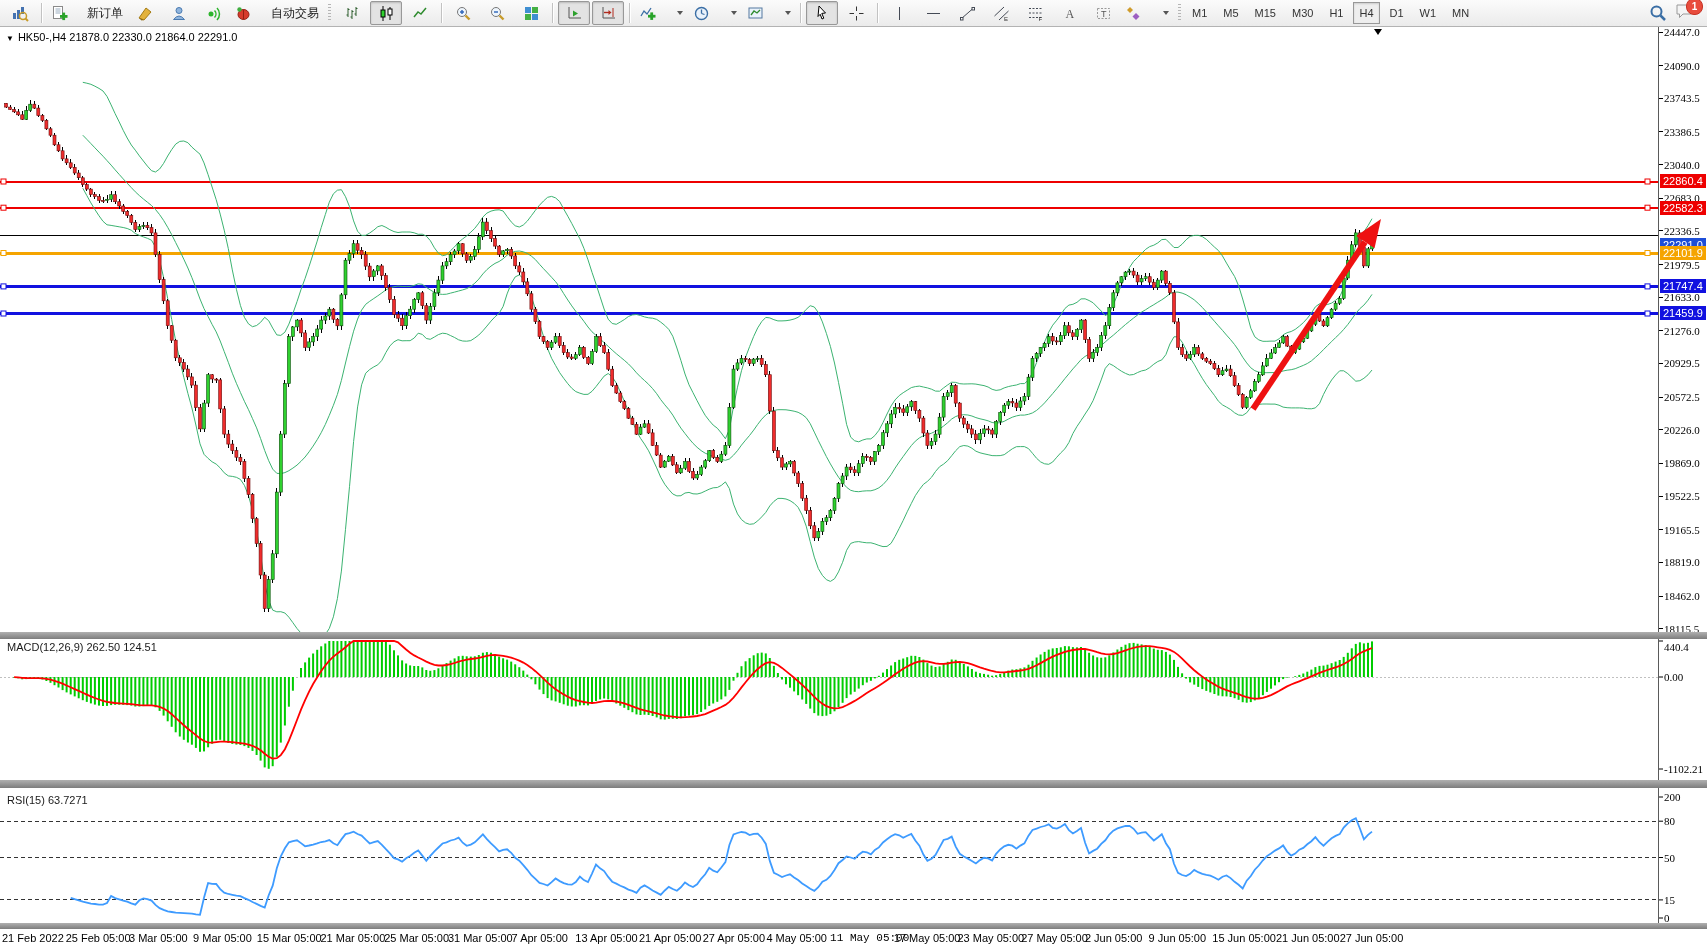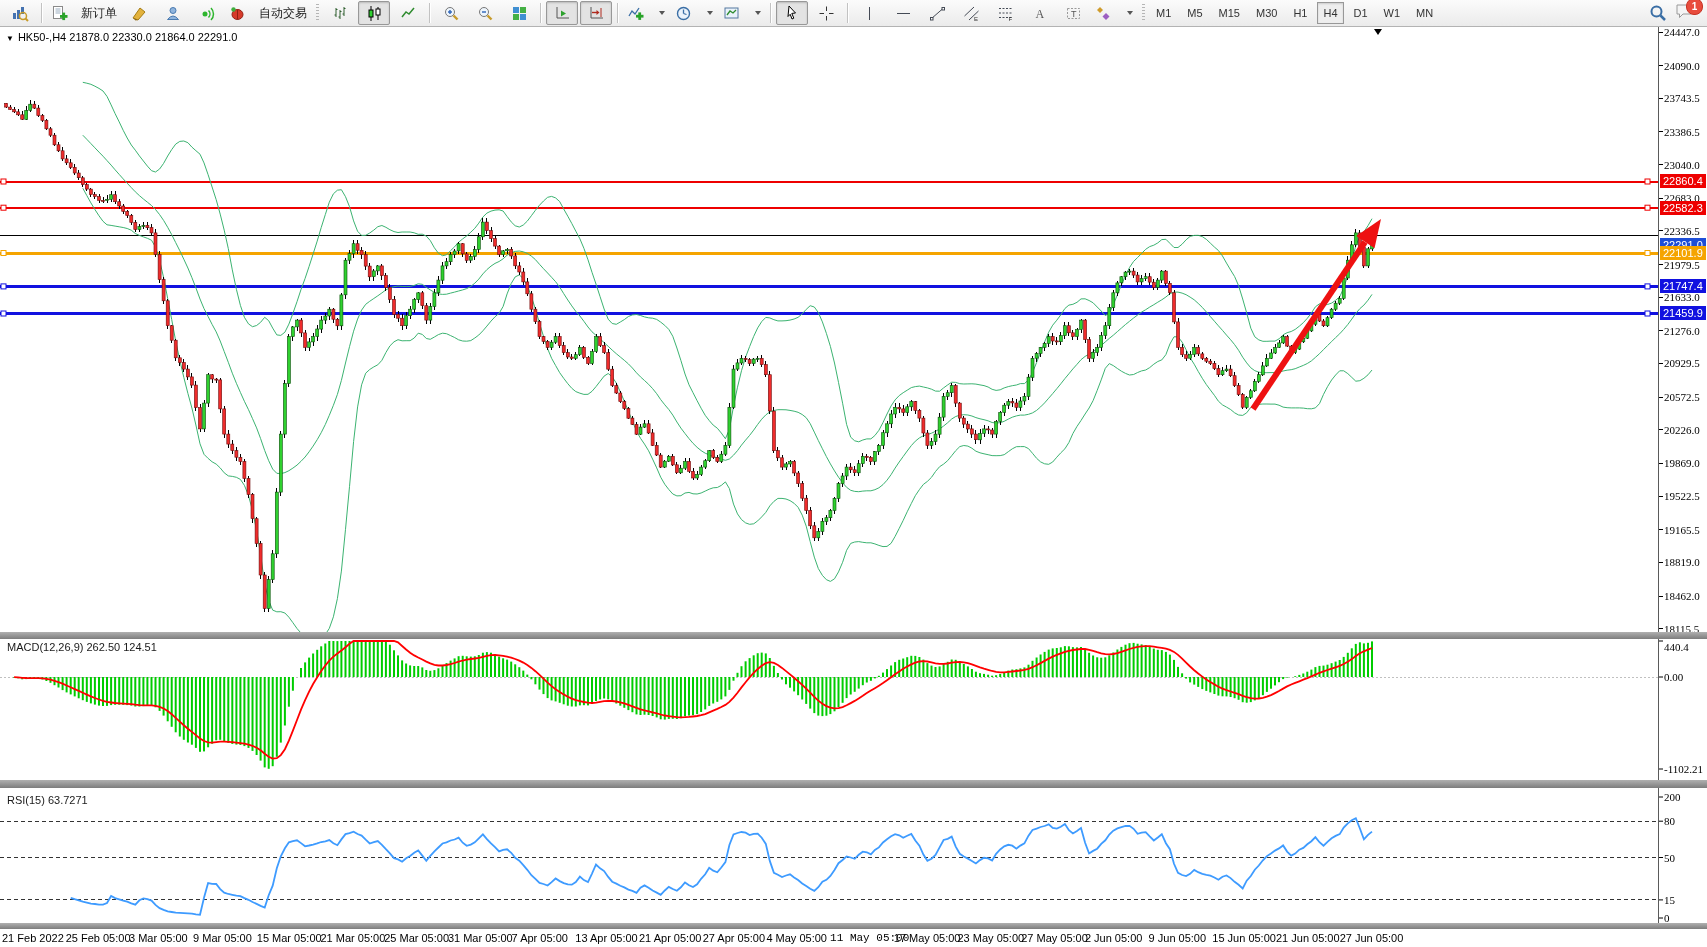--- a/index.html
+++ b/index.html
@@ -2,21 +2,21 @@
 <html><head>
 <meta charset="utf-8">
 <style>
   html,body{margin:0;padding:0;}
   body{width:1707px;height:947px;overflow:hidden;background:#fff;position:relative;
        font-family:"Liberation Sans",sans-serif;}
   
   #toolbar{position:absolute;left:0;top:0;width:1707px;height:27px;box-sizing:border-box;
     background:linear-gradient(#fbfbfb,#ebebeb);border-bottom:1px solid #b3b3b3;
     display:flex;align-items:center;padding:0 4px;gap:2px;z-index:20;}
-  .tbtn{height:22px;min-width:24px;display:flex;align-items:center;justify-content:center;gap:13px;
+  .tbtn{height:22px;min-width:24px;display:flex;align-items:center;justify-content:center;gap:19px;
     padding:0 3px;border:1px solid transparent;border-radius:2px;font-size:12px;color:#222;white-space:nowrap;text-align:center;}
   .tbtn.pressed{border:1px solid #98989 8;border:1px solid #989898;background:#e3e3e3;box-shadow:inset 0 1px 2px rgba(0,0,0,.18);}
   .sep{width:1px;height:20px;background:#c2c2c2;margin:0 3px;box-shadow:1px 0 0 #fff;}
   .grip{width:3px;height:18px;margin:0 3px;background-image:repeating-linear-gradient(#b5b5b5 0 1px,transparent 1px 3px);}
   .caret{width:0;height:0;border-left:3px solid transparent;border-right:3px solid transparent;border-top:4px solid #555;margin-left:2px;}
   .tf{height:20px;padding:0 5px;font-size:11px;color:#333;display:flex;align-items:center;border:1px solid transparent;}
   .tf.active{border:1px solid #989898;background:#eee;box-shadow:inset 0 1px 2px rgba(0,0,0,.14);}
   #tfGroup{display:flex;align-items:flex-start;gap:4px;}
   #rightIcons{margin-left:auto;display:flex;align-items:center;gap:8px;padding-right:8px;}
   #chatWrap{position:relative;}

